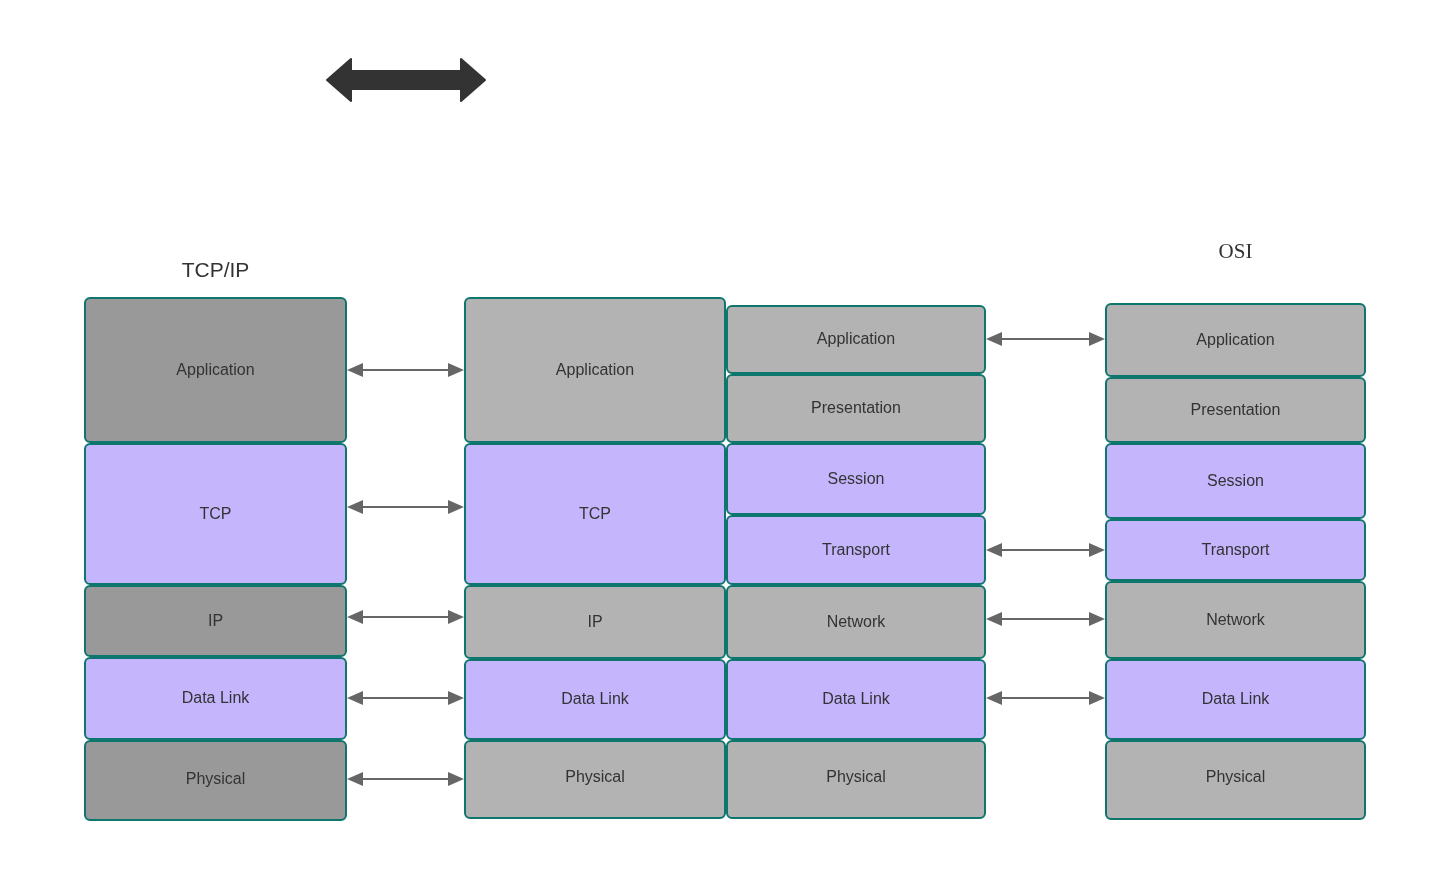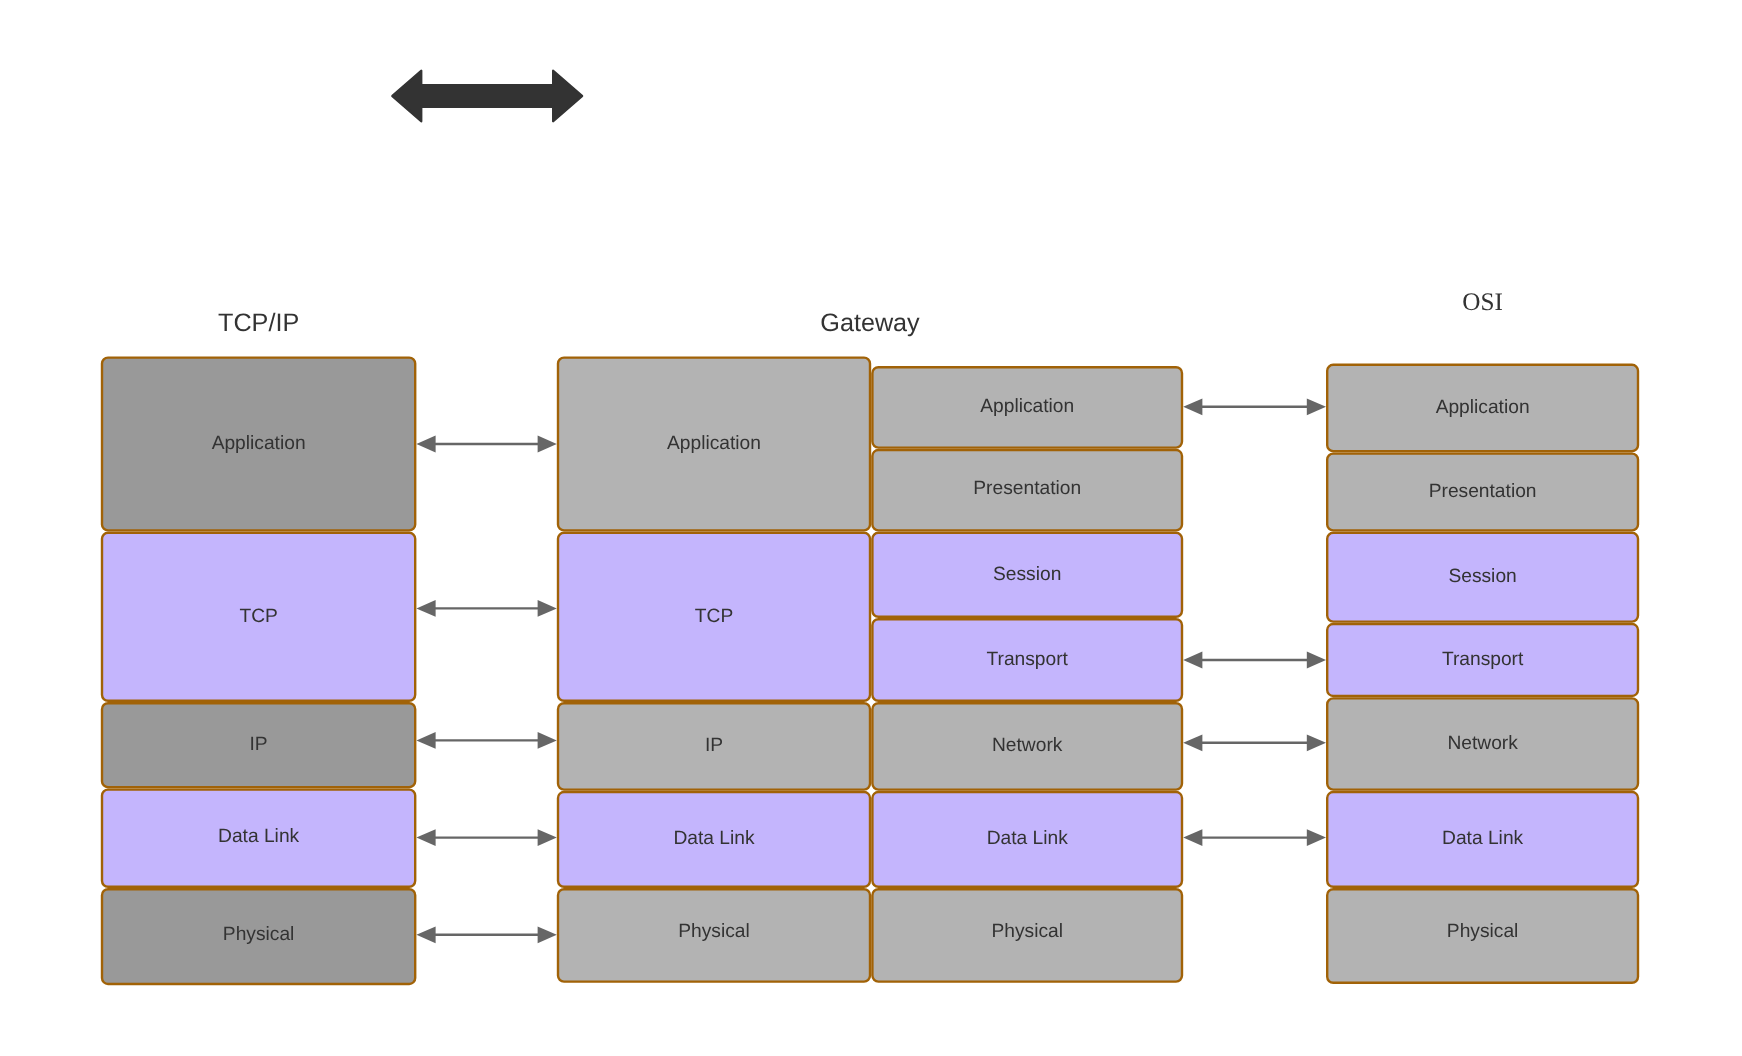--- a/index.html
+++ b/index.html
@@ -27,21 +27,21 @@
     color: #333333;
     text-align: center;
     white-space: nowrap;
     line-height: 1;
   }
 
   
   .layer-box {
     position: absolute;
     box-sizing: border-box;
-    border: 2px solid #a16207;
+    border: 2px solid #0f766e;
     border-radius: 6px;
     display: flex;
     align-items: center;
     justify-content: center;
     font-size: 16px;
     color: #333333;
     text-align: center;
     line-height: 1.15;
     white-space: nowrap;
   }
@@ -69,21 +69,20 @@
 <div id="canvas">
 
   <div class="big-arrow" style="left:325px; top:55px; width:162px; height:50px;">
     <svg width="162" height="50" viewBox="0 0 162 50">
       <path d="M2 25 L26 4 L26 16 L136 16 L136 4 L160 25 L136 46 L136 34 L26 34 L26 46 Z" fill="#333333" stroke="#333333" stroke-width="2" stroke-linejoin="round"></path>
     </svg>
   </div>
 
   <div class="col-title" style="left:84px; top:259px; width:263px;">TCP/IP</div>
 
-  <div class="col-title" style="left:464px; top:259px; width:522px;">Gateway</div>
 
   <div class="col-title" style="left:1105px; top:241px; width:261px;font-family:Liberation Serif, serif;">OSI</div>
 
   <div class="layer-box fill-dark" style="left:84px; top:297px; width:263px; height:146px;">Application</div>
 
   <div class="layer-box fill-white" style="left:84px; top:443px; width:263px; height:142px;">TCP</div>
 
   <div class="layer-box fill-dark" style="left:84px; top:585px; width:263px; height:72px;">IP</div>
 
   <div class="layer-box fill-white" style="left:84px; top:657px; width:263px; height:83px;">Data Link</div>

